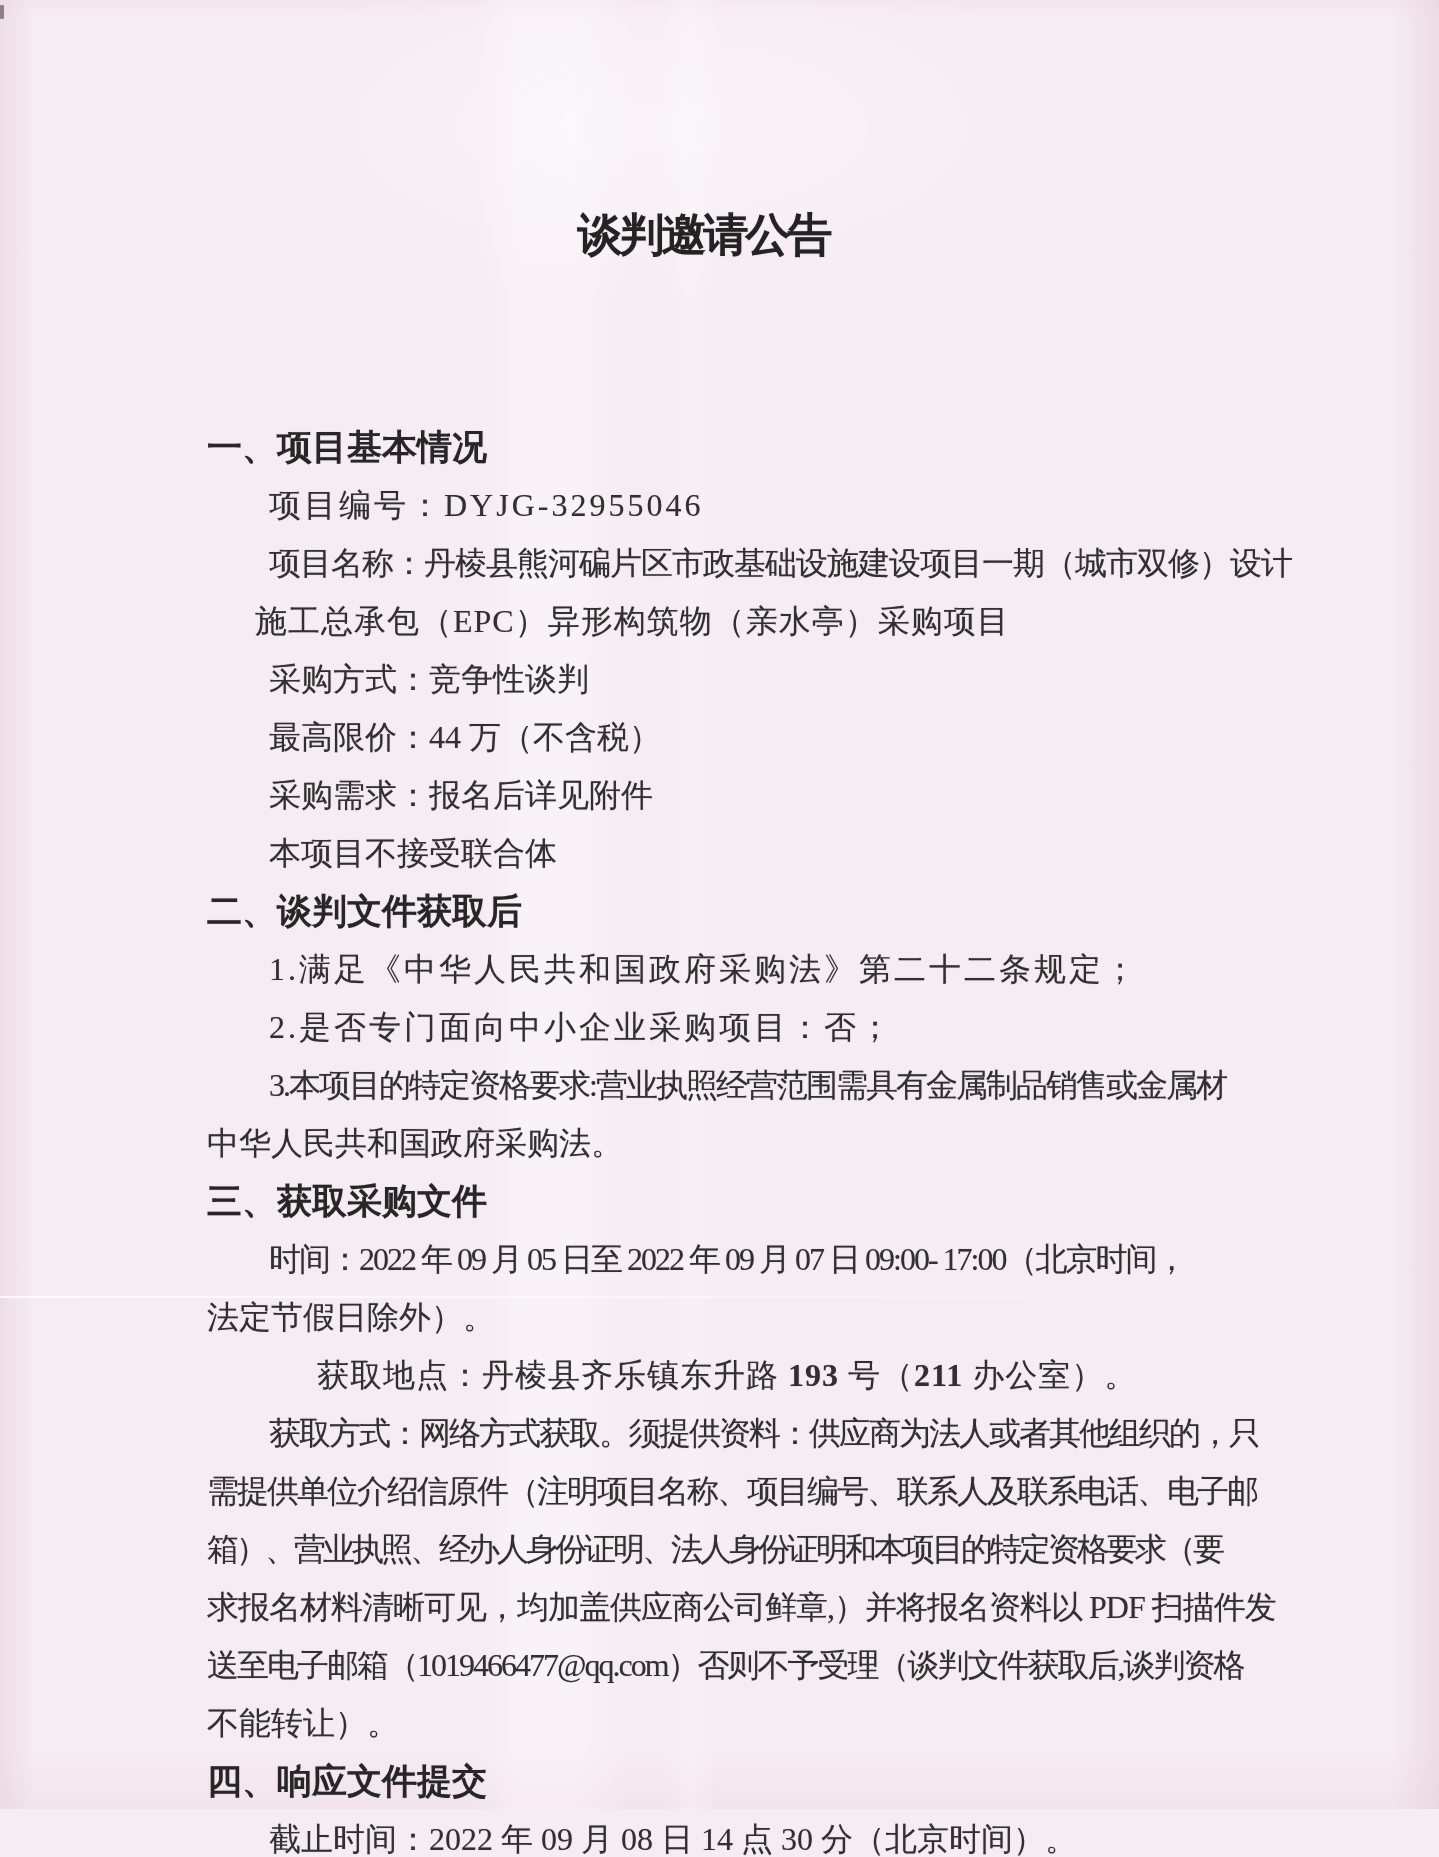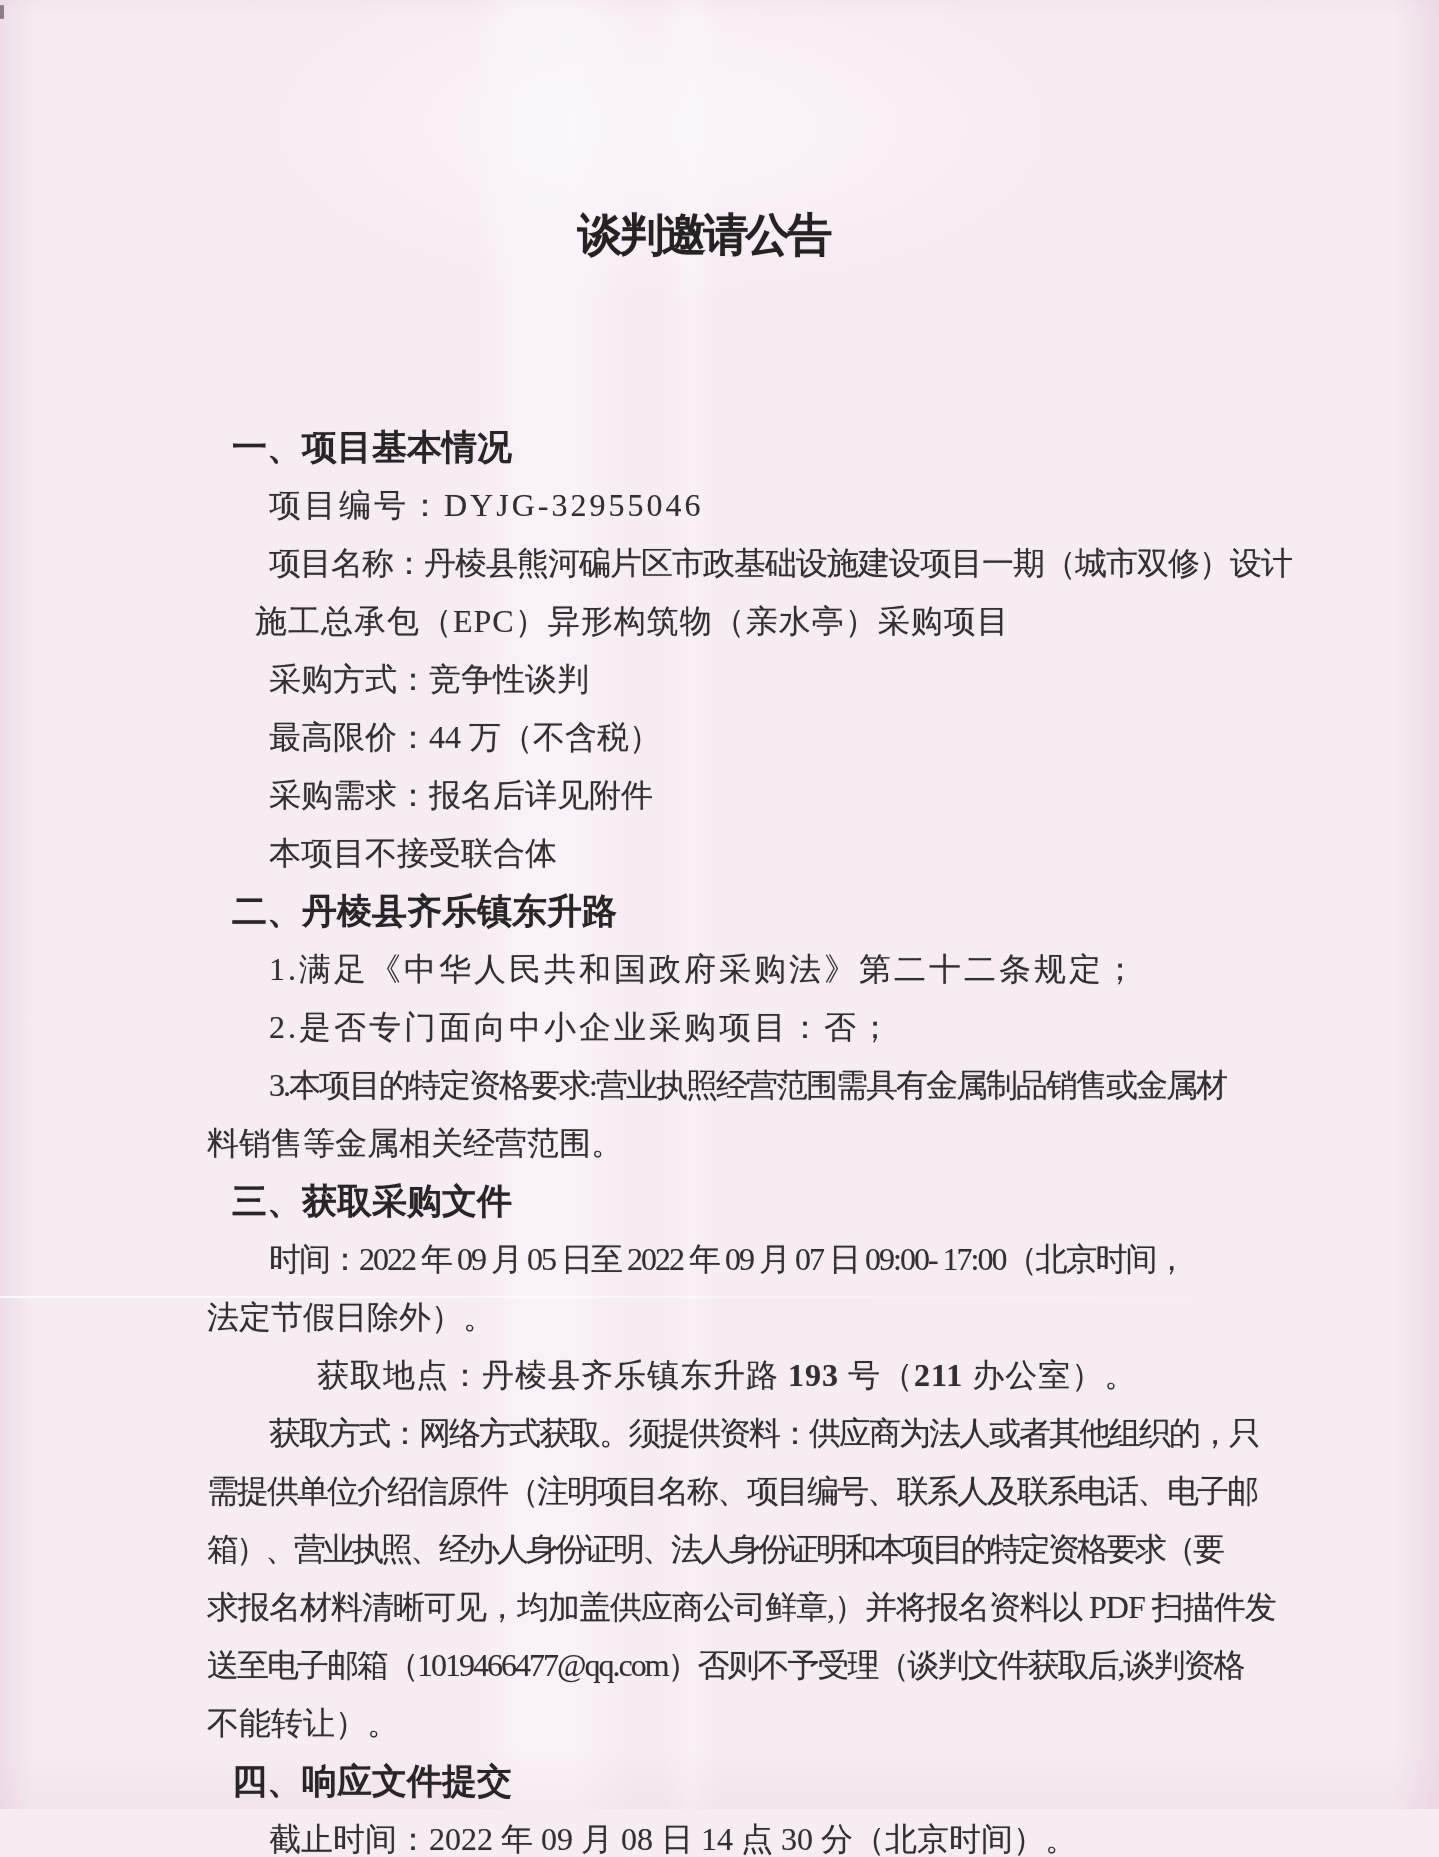--- a/index.html
+++ b/index.html
@@ -48,21 +48,20 @@
     font-size: 32px; line-height: 58px;
     white-space: nowrap;
     text-shadow: 0 0 1px rgba(44,40,44,0.32);
   }
   .ln { height: 58px; }
   .h {
     font-family: "Liberation Sans", "DejaVu Sans", sans-serif;
     font-weight: bold;
     font-size: 35px;
     color: #272526;
-    margin-left: 25px;
   }
   .in { padding-left: 62px; }
   .num-b { font-weight: bold; }
   .ls-p3 { letter-spacing: 3px; }
   .ls-p1 { letter-spacing: 1px; margin-left: 48px; }
   .ls-n1 { letter-spacing: -1px; }
   .ls-n2 { letter-spacing: -2px; }
   .ls-n3 { letter-spacing: -3px; }
 </style>
 </head>
@@ -76,25 +75,25 @@
 
   <div class="content">
     <div class="ln h">一、项目基本情况</div>
     <div class="ln in ls-p3">项目编号：DYJG-32955046</div>
     <div class="ln in ls-n1">项目名称：丹棱县熊河碥片区市政基础设施建设项目一期（城市双修）设计</div>
     <div class="ln ls-p1">施工总承包（EPC）异形构筑物（亲水亭）采购项目</div>
     <div class="ln in">采购方式：竞争性谈判</div>
     <div class="ln in">最高限价：44 万（不含税）</div>
     <div class="ln in">采购需求：报名后详见附件</div>
     <div class="ln in">本项目不接受联合体</div>
-    <div class="ln h">二、丹棱县齐乐镇东升路</div>
+    <div class="ln h">二、谈判文件获取后</div>
     <div class="ln in ls-p3">1.满足《中华人民共和国政府采购法》第二十二条规定；</div>
     <div class="ln in ls-p3">2.是否专门面向中小企业采购项目：否；</div>
     <div class="ln in ls-n2">3.本项目的特定资格要求:营业执照经营范围需具有金属制品销售或金属材</div>
-    <div class="ln">料销售等金属相关经营范围。</div>
+    <div class="ln">中华人民共和国政府采购法。</div>
     <div class="ln h">三、获取采购文件</div>
     <div class="ln in ls-n2">时间：2022 年 09 月 05 日至 2022 年 09 月 07 日 09:00- 17:00（北京时间，</div>
     <div class="ln">法定节假日除外）。</div>
     <div class="ln in ls-p1">
       <span>获取地点：丹棱县齐乐镇东升路 </span><span class="num-b">193</span><span> 号（</span><span class="num-b">211</span><span> 办公室）。</span>
     </div>
     <div class="ln in ls-n2">获取方式：网络方式获取。须提供资料：供应商为法人或者其他组织的，只</div>
     <div class="ln ls-n2">需提供单位介绍信原件（注明项目名称、项目编号、联系人及联系电话、电子邮</div>
     <div class="ln ls-n3">箱）、营业执照、经办人身份证明、法人身份证明和本项目的特定资格要求（要</div>
     <div class="ln ls-n1">求报名材料清晰可见，均加盖供应商公司鲜章,）并将报名资料以 PDF 扫描件发</div>

